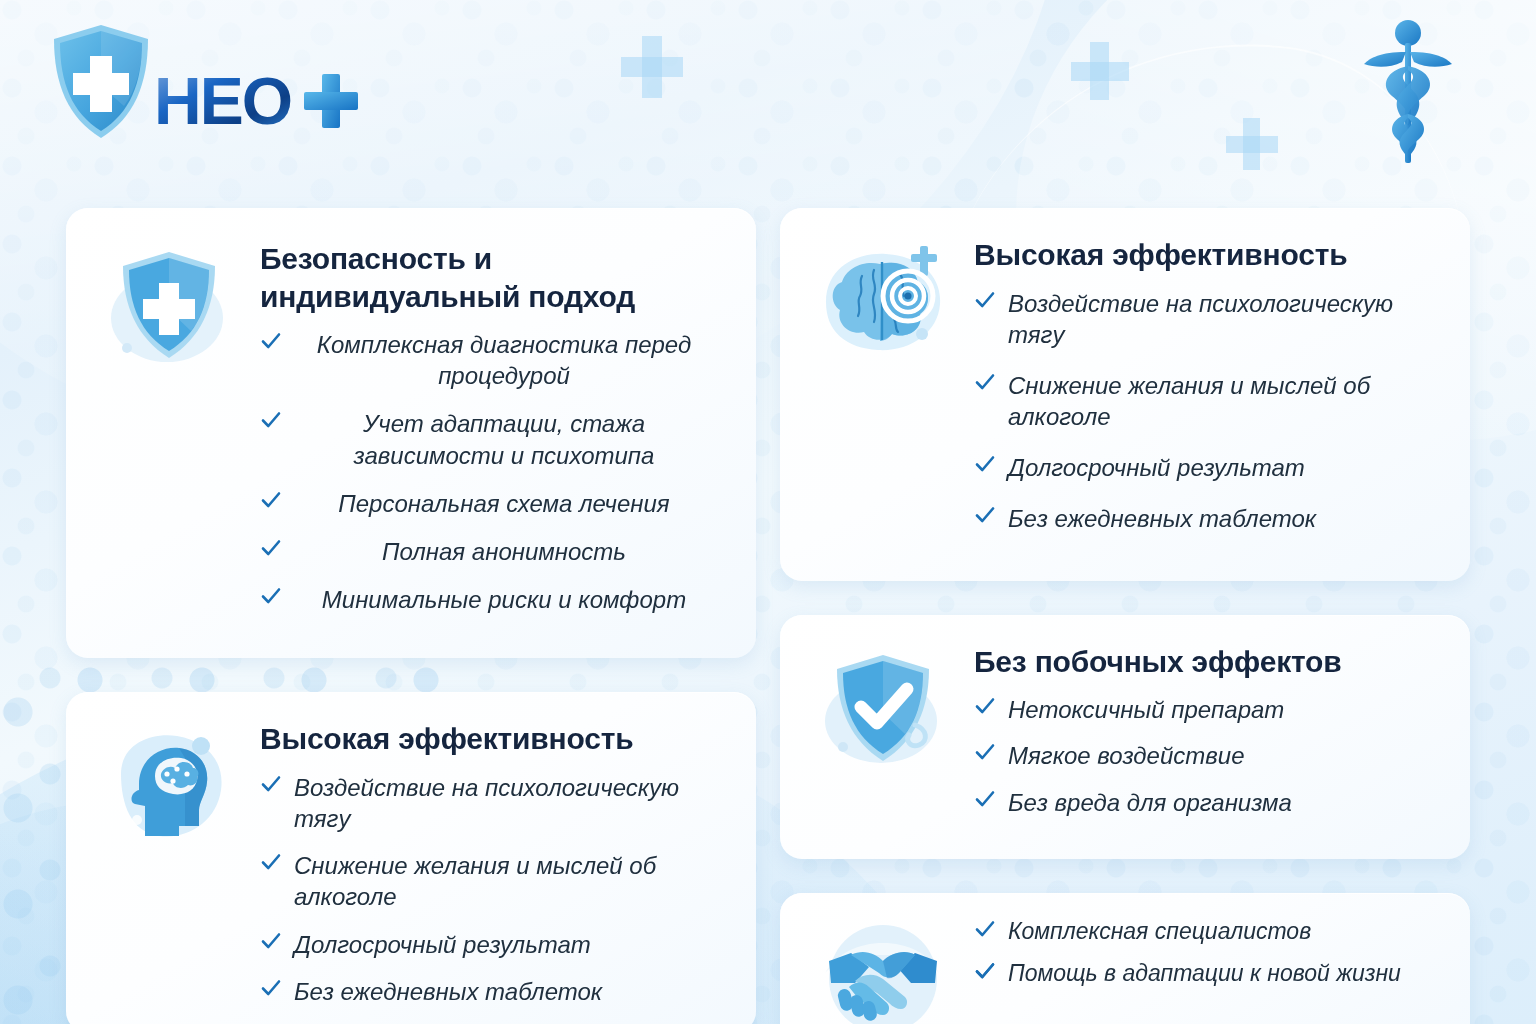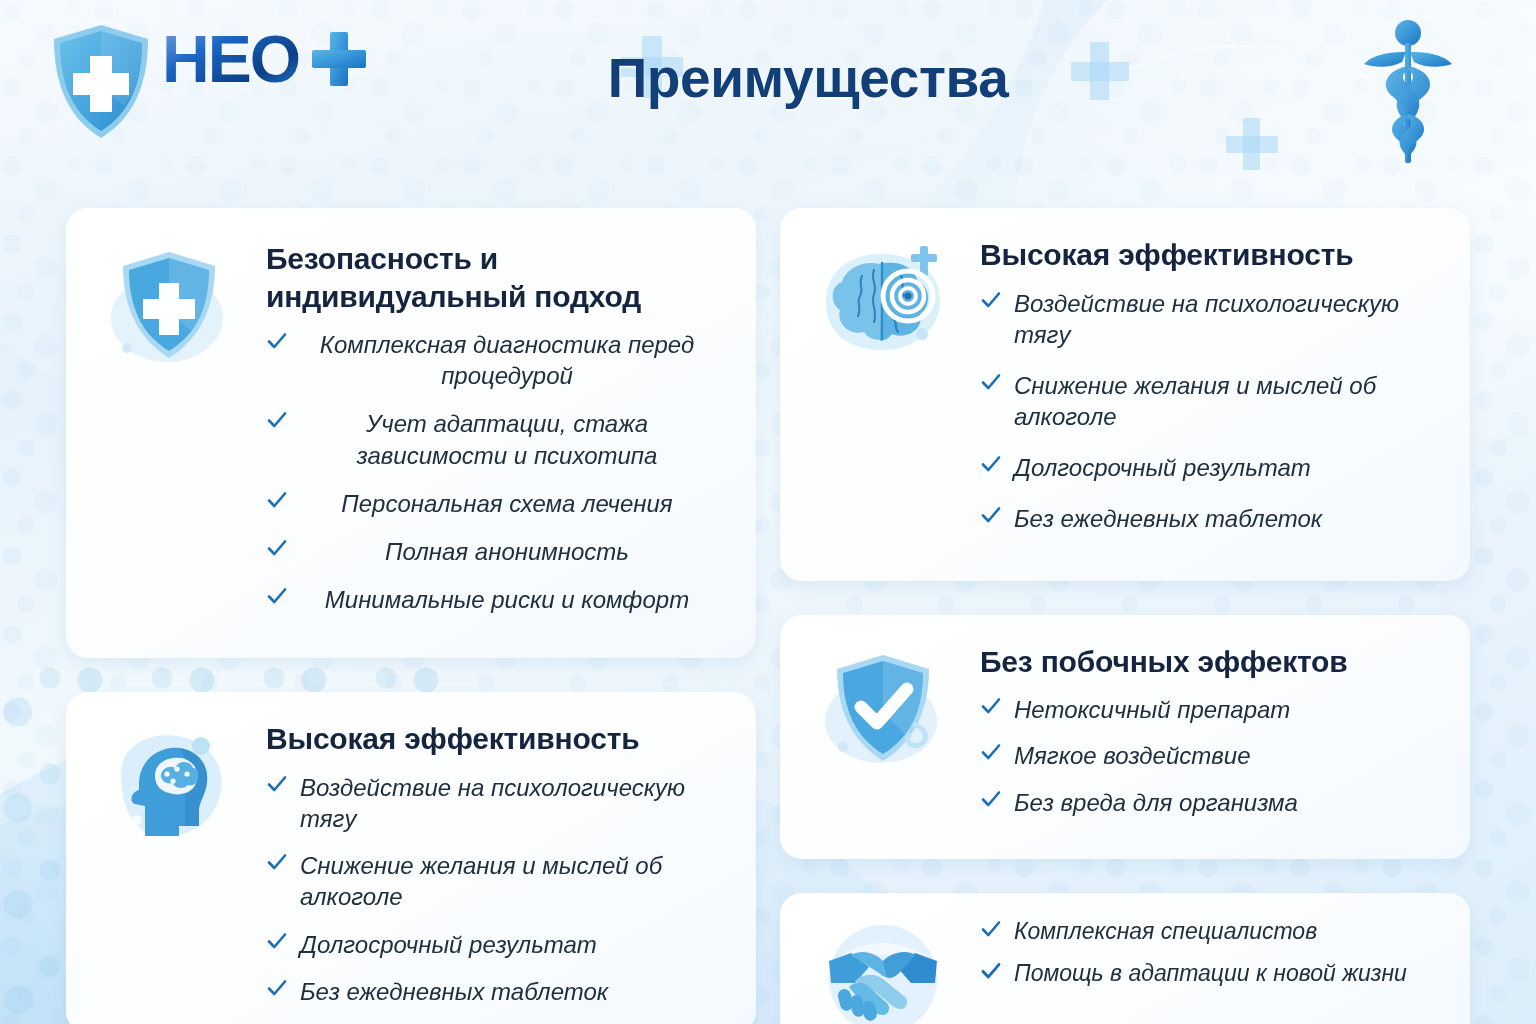--- a/index.html
+++ b/index.html
@@ -89,21 +89,21 @@
 
   
   .header {
     position: relative;
     height: 208px;
     z-index: 5;
   }
   .logo-wrap {
     position: absolute;
     left: 48px; top: 22px;
-    display: flex; align-items: flex-start; gap: 8px;
+    display: flex; align-items: flex-end; 
   }
   .logo-shield { width: 106px; height: 120px; }
   .logo-text { height: 78px; width: 240px; }
 
   .poster-title {
     position: absolute;
     left: 300px; right: 220px; top: 46px;
     text-align: center;
     color: #123f78;
     font-size: 55px;
@@ -136,21 +136,21 @@
     position: relative;
     border-radius: 22px;
     background:
       linear-gradient(150deg, #ffffff 0%, #fdfeff 45%, #f3f9fe 100%);
     box-shadow:
       0 6px 18px rgba(110,165,210,0.16),
       0 1px 0 rgba(255,255,255,0.9) inset;
     padding: 26px 42px 26px 28px;
     display: flex;
     align-items: flex-start;
-    gap: 22px;
+    gap: 16px;
   }
   .card-icon {
     flex: 0 0 auto;
     width: 150px;
     display: flex;
     justify-content: center;
     padding-top: 6px;
   }
   .card-icon svg { display: block; }
   .card-body { flex: 1 1 auto; padding-top: 2px; }
@@ -250,21 +250,20 @@
         </defs>
         <text x="0" y="60" font-family="'Liberation Sans', sans-serif" font-size="66" font-weight="700" fill="url(#lgWord)" letter-spacing="-2">НЕО</text>
         <g fill="url(#lgPlus)">
           <rect x="168" y="10" width="18" height="54" rx="2"></rect>
           <rect x="150" y="28" width="54" height="18" rx="2"></rect>
         </g>
       </svg>
     </div>
 
     <h1 class="poster-title">
-      <span class="t-line">Преимущества</span>
     </h1>
 
     <svg class="caduceus" viewBox="0 0 92 150">
       <defs>
         <linearGradient id="lgCad" x1="0" y1="0" x2="1" y2="1">
           <stop offset="0%" stop-color="#5ab4e8"></stop>
           <stop offset="100%" stop-color="#1b78c4"></stop>
         </linearGradient>
       </defs>
       <g fill="url(#lgCad)">

